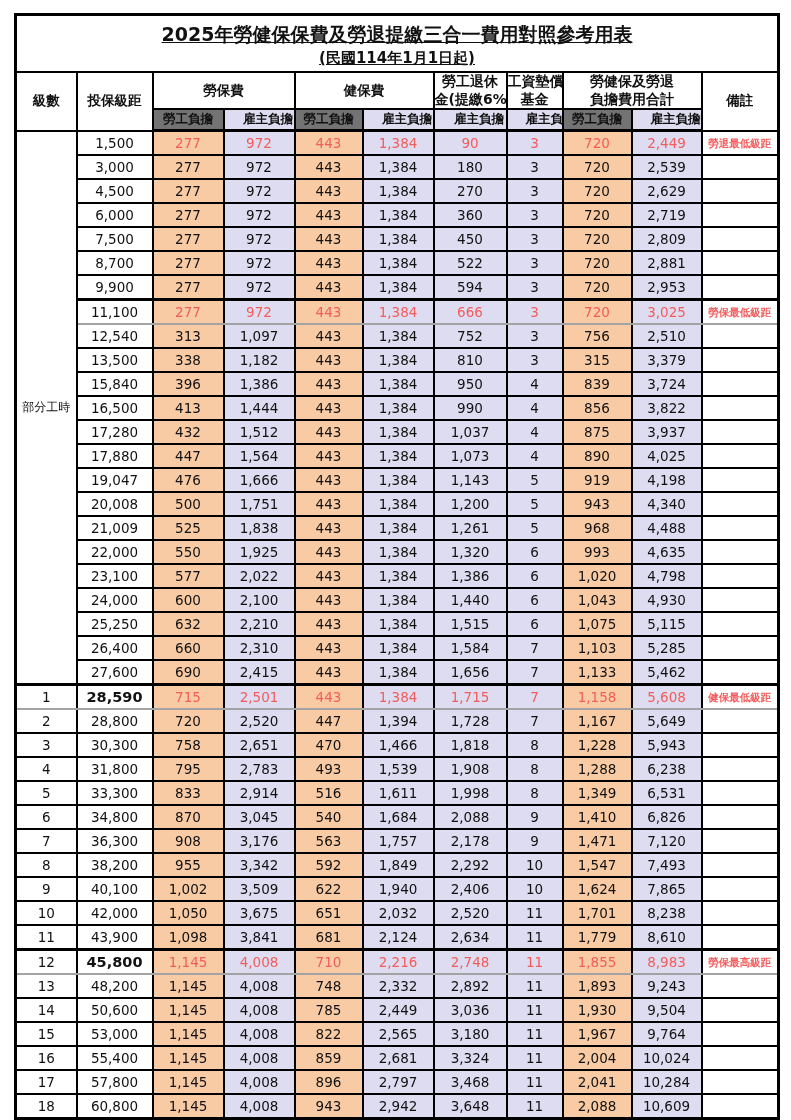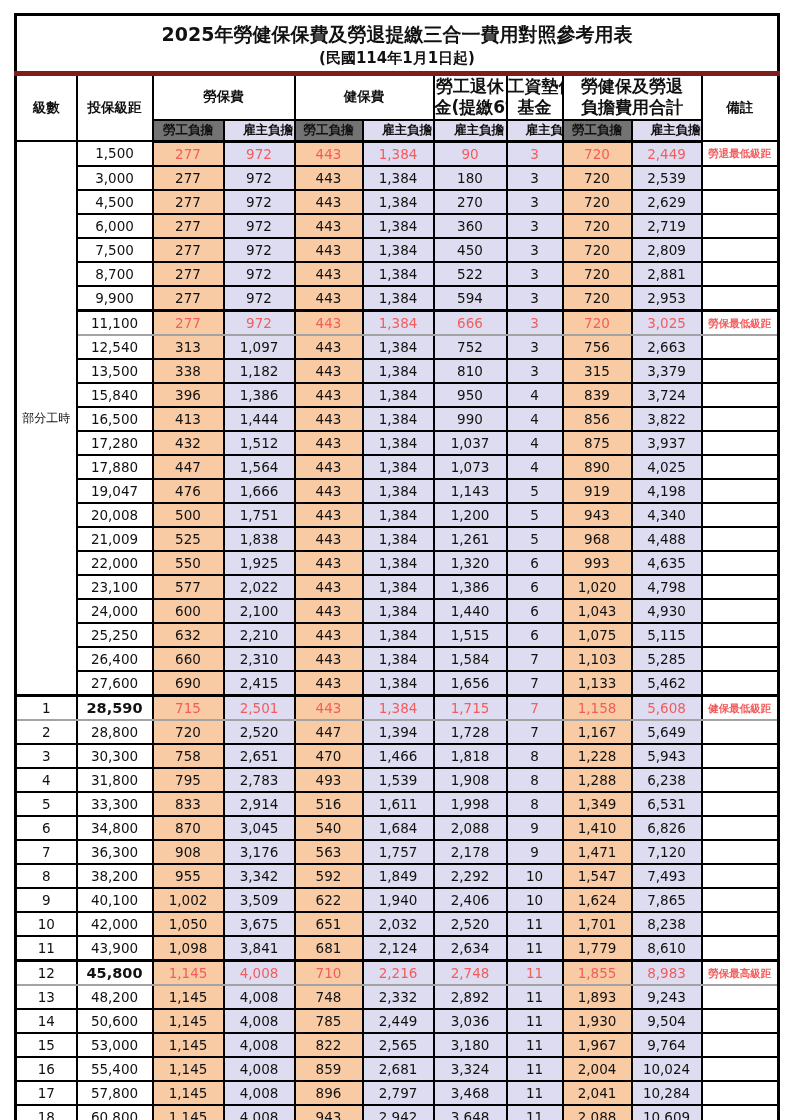--- a/index.html
+++ b/index.html
@@ -2,27 +2,27 @@
 <html><head>
 <meta charset="utf-8">
 <style>
   html,body{margin:0;padding:0;background:#fff;}
   body{width:791px;height:1120px;font-family:"DejaVu Sans","Liberation Sans",sans-serif;color:#111;}
   .wrap{padding:13px 14px;}
   table{border-collapse:collapse;table-layout:fixed;width:763px;}
   td,th{border:2px solid #000;padding:0;text-align:center;vertical-align:middle;overflow:hidden;white-space:nowrap;}
   table{border:3px solid #000;}
   
-  .title-cell{height:55px;border-bottom:5px solid #7f1d1d;}
+  .title-cell{height:55px;border-bottom:1px solid #7f1d1d;text-decoration:underline;}
   .title{font-size:19px;font-weight:bold;line-height:1.5;}
   .subtitle{font-size:15px;font-weight:bold;line-height:1.2;}
   
   .group-row th{height:34px;font-size:13.5px;font-weight:600;}
   .sub-row th{height:19px;font-size:12.5px;font-weight:600;border-bottom:3px solid #000;}
-  .two-line{line-height:1.25;font-size:17px;}
+  .two-line{line-height:1.25;font-size:14px;}
   
   tbody td{height:22px;font-size:13.5px;line-height:22px;}
   td.emp{background:#F8CBA4;}
   td.er{background:#DEDCF0;}
   th.emp{background:#737373;}
   th.er{background:#DEDCF0;padding-left:18px;}
   td.remark{font-size:10.5px;font-weight:bold;}
   tr.red td.val, tr.red td.remark{color:#F25C5C;}
   td.bold-bracket{font-weight:bold;font-size:14.5px;}
   tr.thick td{border-top:3px solid #000;border-bottom:2px solid #a3a3a3;}
@@ -183,21 +183,21 @@
         </tr>
         <tr>
           <td>12,540</td>
           <td class="val emp">313</td>
           <td class="val er">1,097</td>
           <td class="val emp">443</td>
           <td class="val er">1,384</td>
           <td class="val er">752</td>
           <td class="val er">3</td>
           <td class="val emp">756</td>
-          <td class="val er">2,663</td>
+          <td class="val er">2,510</td>
           <td class="remark"></td>
         </tr>
         <tr>
           <td>13,500</td>
           <td class="val emp">338</td>
           <td class="val er">1,182</td>
           <td class="val emp">443</td>
           <td class="val er">1,384</td>
           <td class="val er">810</td>
           <td class="val er">3</td>

